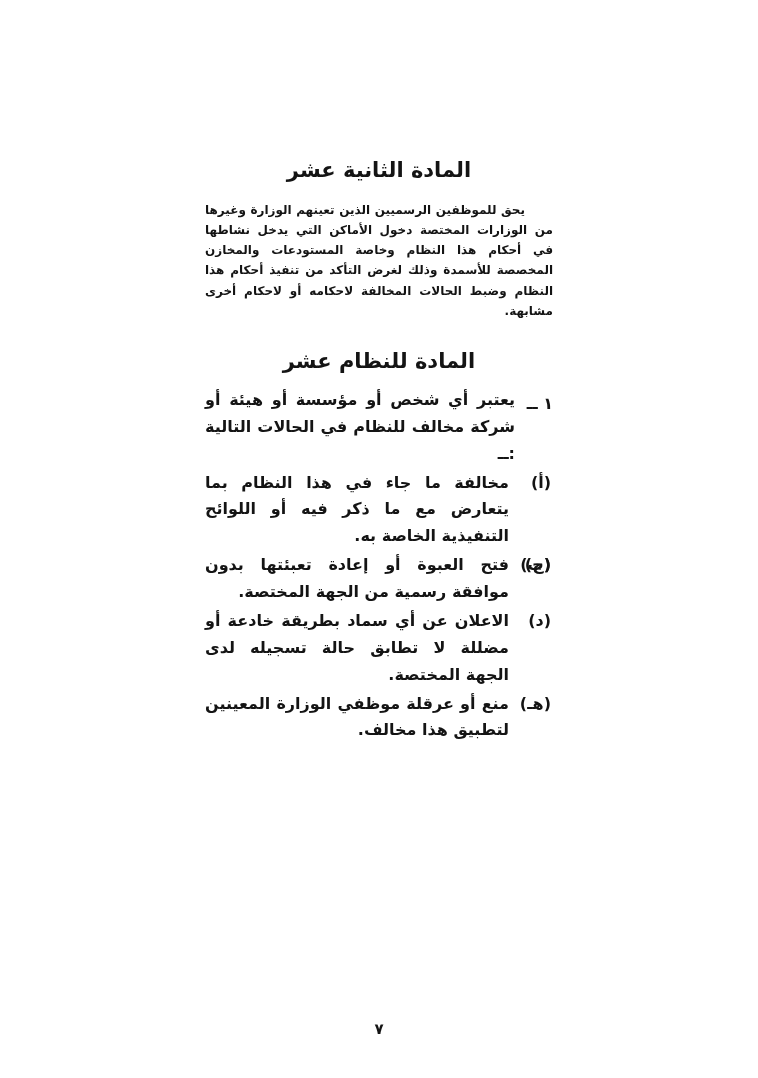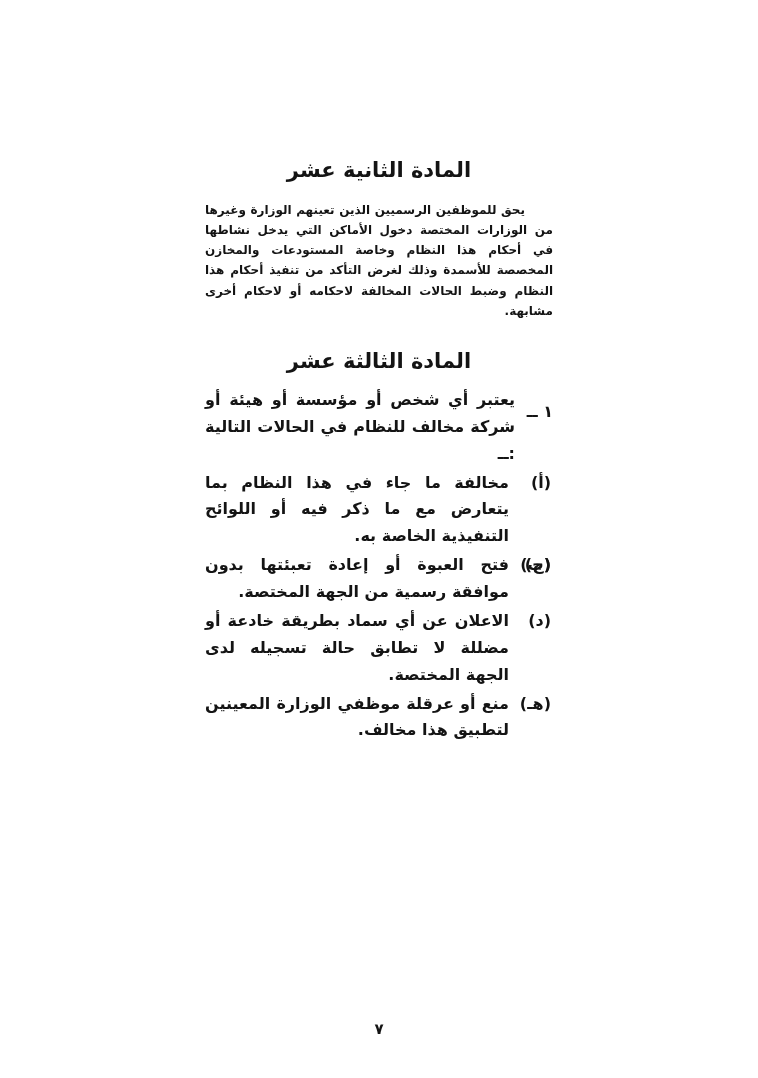--- a/index.html
+++ b/index.html
@@ -53,21 +53,21 @@
     padding-right: 38px;
     font-size: 16px;
     font-weight: bold;
     line-height: 1.68;
     text-align: justify;
     margin-bottom: 2px;
   }
   .list-item-main .marker {
     position: absolute;
     right: 0;
-    top: 12px;
+    top: 4px;
   }
   .sub-item {
     position: relative;
     padding-right: 44px;
     font-size: 16px;
     font-weight: bold;
     line-height: 1.68;
     text-align: justify;
     margin-bottom: 2px;
   }
@@ -89,21 +89,21 @@
 </head>
 <body>
 
 <div class="page">
   <div class="column">
 
     <div class="article-title">المادة الثانية عشر</div>
 
     <p class="body-text">يحق للموظفين الرسميين الذين تعينهم الوزارة وغيرها من الوزارات المختصة دخول الأماكن التي يدخل نشاطها في أحكام هذا النظام وخاصة المستودعات والمخازن المخصصة للأسمدة وذلك لغرض التأكد من تنفيذ أحكام هذا النظام وضبط الحالات المخالفة لاحكامه أو لاحكام أخرى مشابهة.</p>
 
-    <div class="article-title second">المادة الثالثة عشر</div>
+    <div class="article-title second">المادة للنظام عشر</div>
 
 
     <div class="list">
 
       <div class="list-item-main">
         <span class="marker">١ ــ</span>
         <span>يعتبر أي شخص أو مؤسسة أو هيئة أو شركة مخالف للنظام في الحالات التالية :ــ</span>
       </div>
 
       <div class="sub-item">

